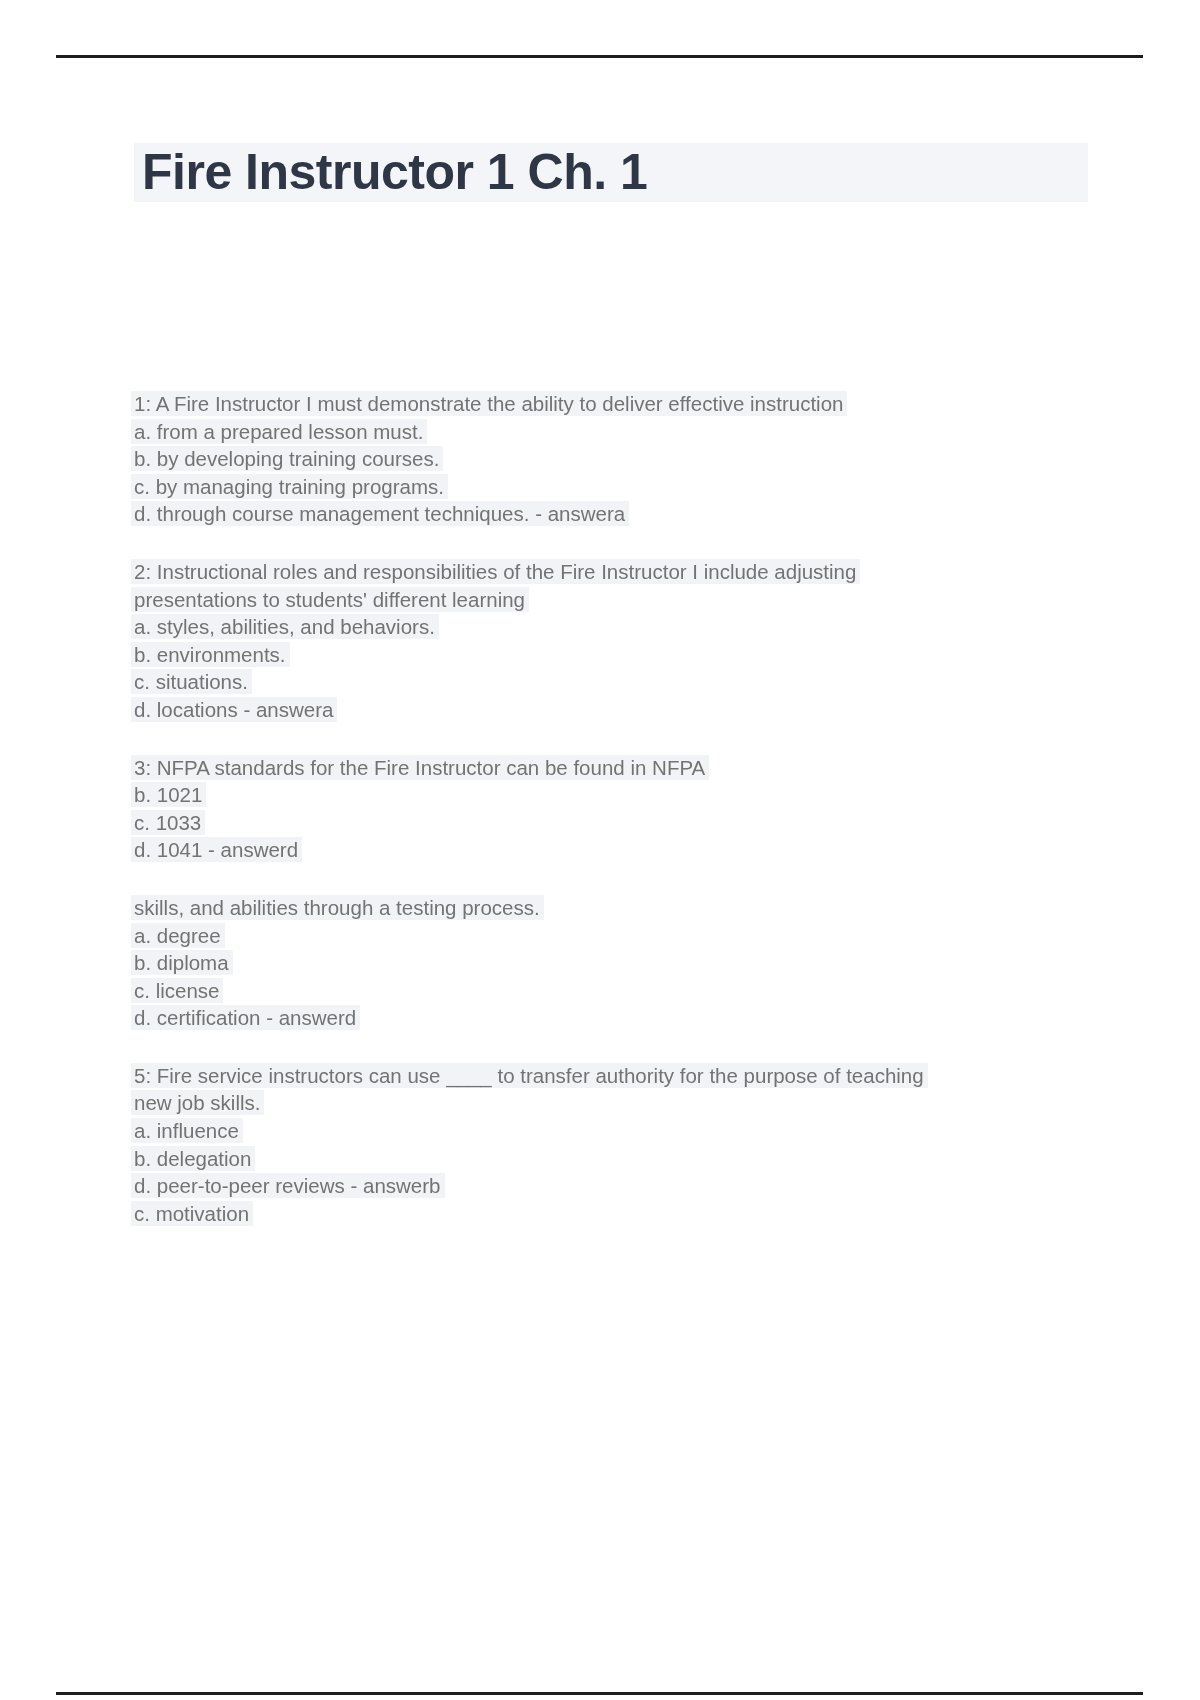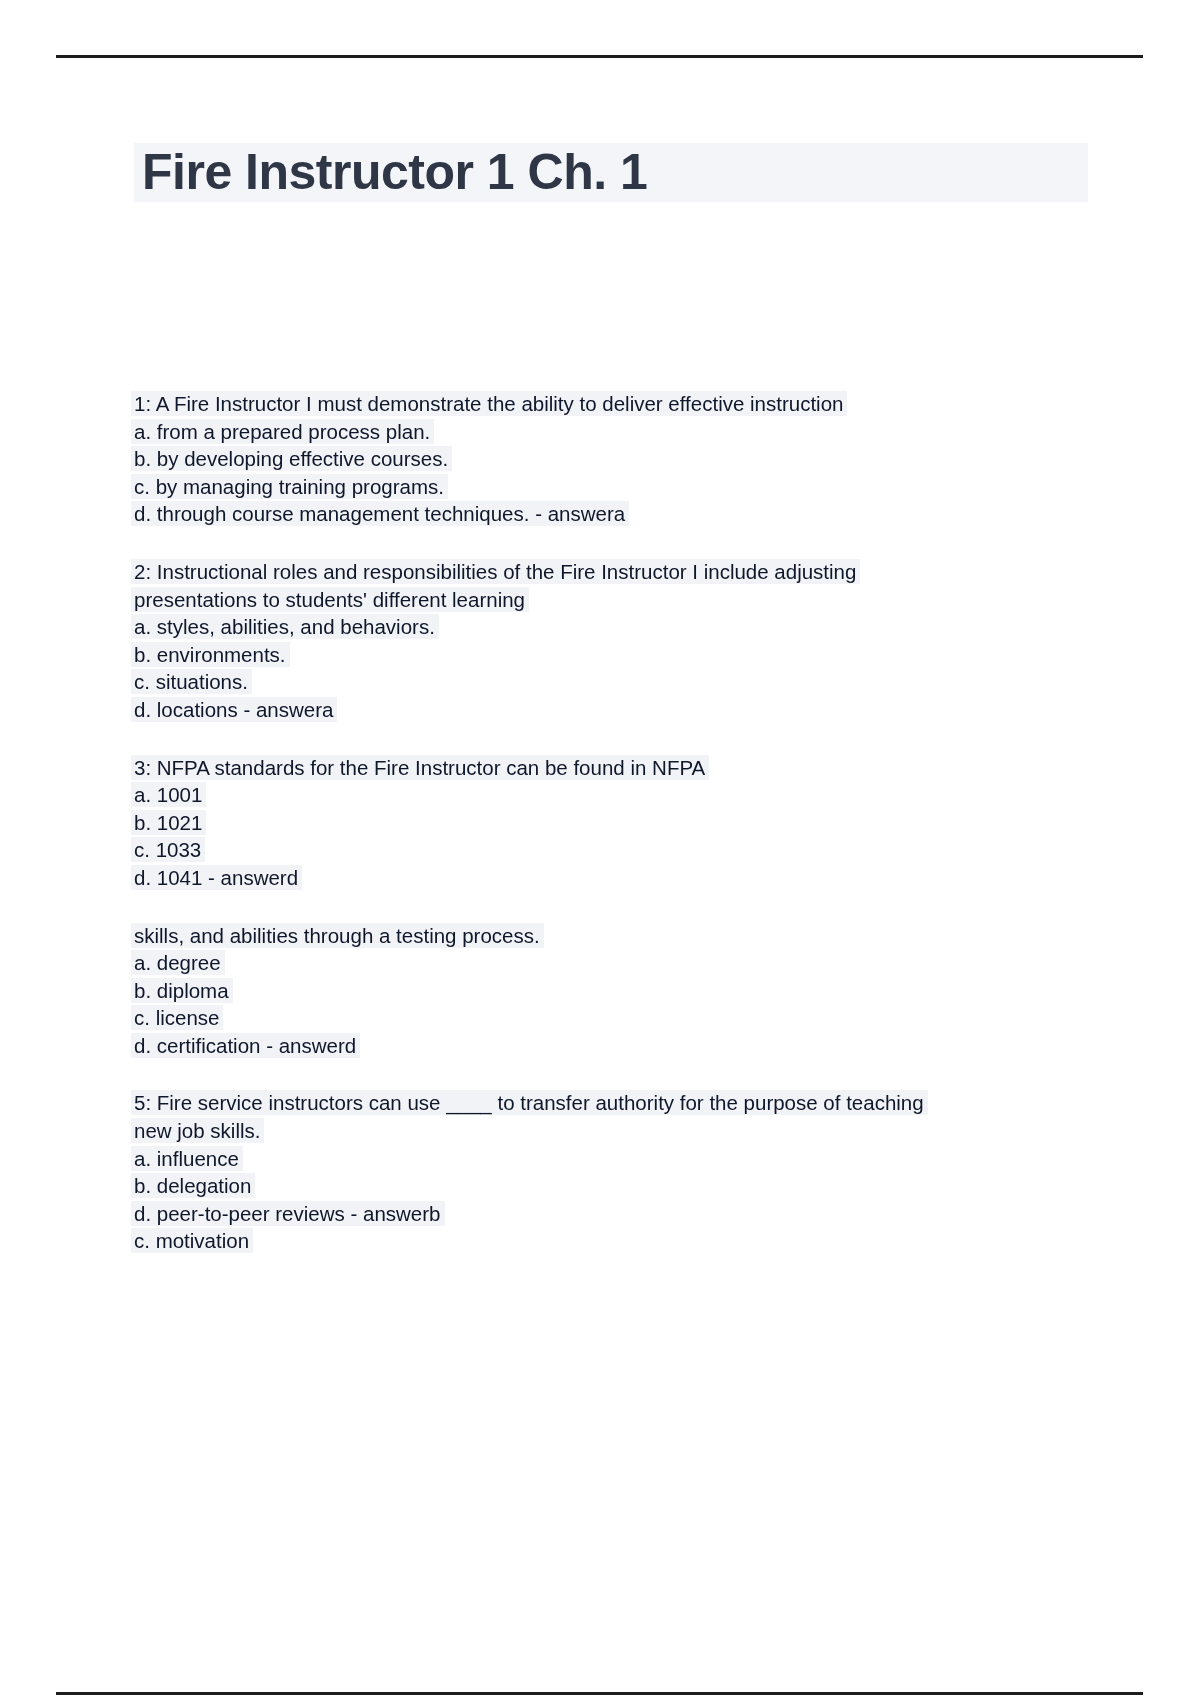--- a/index.html
+++ b/index.html
@@ -44,21 +44,21 @@
     white-space: nowrap;
   }
 
   .content {
     position: absolute;
     left: 134px;
     top: 390px;
     width: 980px;
     font-size: 20.5px;
     line-height: 27.6px;
-    color: #0f172a;
+    color: #737373;
   }
   .qblock {
     margin: 0 0 30px 0;
   }
   .line {
     display: block;
   }
   .hl {
     background: #f2f3f7;
     color: inherit;
@@ -73,36 +73,35 @@
 
   <div class="rule rule-top"></div>
 
   <div class="title-box">
     <h1>Fire Instructor 1 Ch. 1</h1>
   </div>
 
   <div class="content" id="question-list">
       <div class="qblock">
         <span class="line"><mark class="hl">1: A Fire Instructor I must demonstrate the ability to deliver effective instruction</mark></span>
-        <span class="line"><mark class="hl">a. from a prepared process plan.</mark></span>
-        <span class="line"><mark class="hl">b. by developing effective courses.</mark></span>
+        <span class="line"><mark class="hl">a. from a prepared lesson must.</mark></span>
+        <span class="line"><mark class="hl">b. by developing training courses.</mark></span>
         <span class="line"><mark class="hl">c. by managing training programs.</mark></span>
         <span class="line"><mark class="hl">d. through course management techniques. - answera</mark></span>
       </div>
       <div class="qblock">
         <span class="line"><mark class="hl">2: Instructional roles and responsibilities of the Fire Instructor I include adjusting</mark></span>
         <span class="line"><mark class="hl">presentations to students' different learning</mark></span>
         <span class="line"><mark class="hl">a. styles, abilities, and behaviors.</mark></span>
         <span class="line"><mark class="hl">b. environments.</mark></span>
         <span class="line"><mark class="hl">c. situations.</mark></span>
         <span class="line"><mark class="hl">d. locations - answera</mark></span>
       </div>
       <div class="qblock">
         <span class="line"><mark class="hl">3: NFPA standards for the Fire Instructor can be found in NFPA</mark></span>
-        <span class="line"><mark class="hl">a. 1001</mark></span>
         <span class="line"><mark class="hl">b. 1021</mark></span>
         <span class="line"><mark class="hl">c. 1033</mark></span>
         <span class="line"><mark class="hl">d. 1041 - answerd</mark></span>
       </div>
       <div class="qblock">
         <span class="line"><mark class="hl">skills, and abilities through a testing process.</mark></span>
         <span class="line"><mark class="hl">a. degree</mark></span>
         <span class="line"><mark class="hl">b. diploma</mark></span>
         <span class="line"><mark class="hl">c. license</mark></span>
         <span class="line"><mark class="hl">d. certification - answerd</mark></span>

